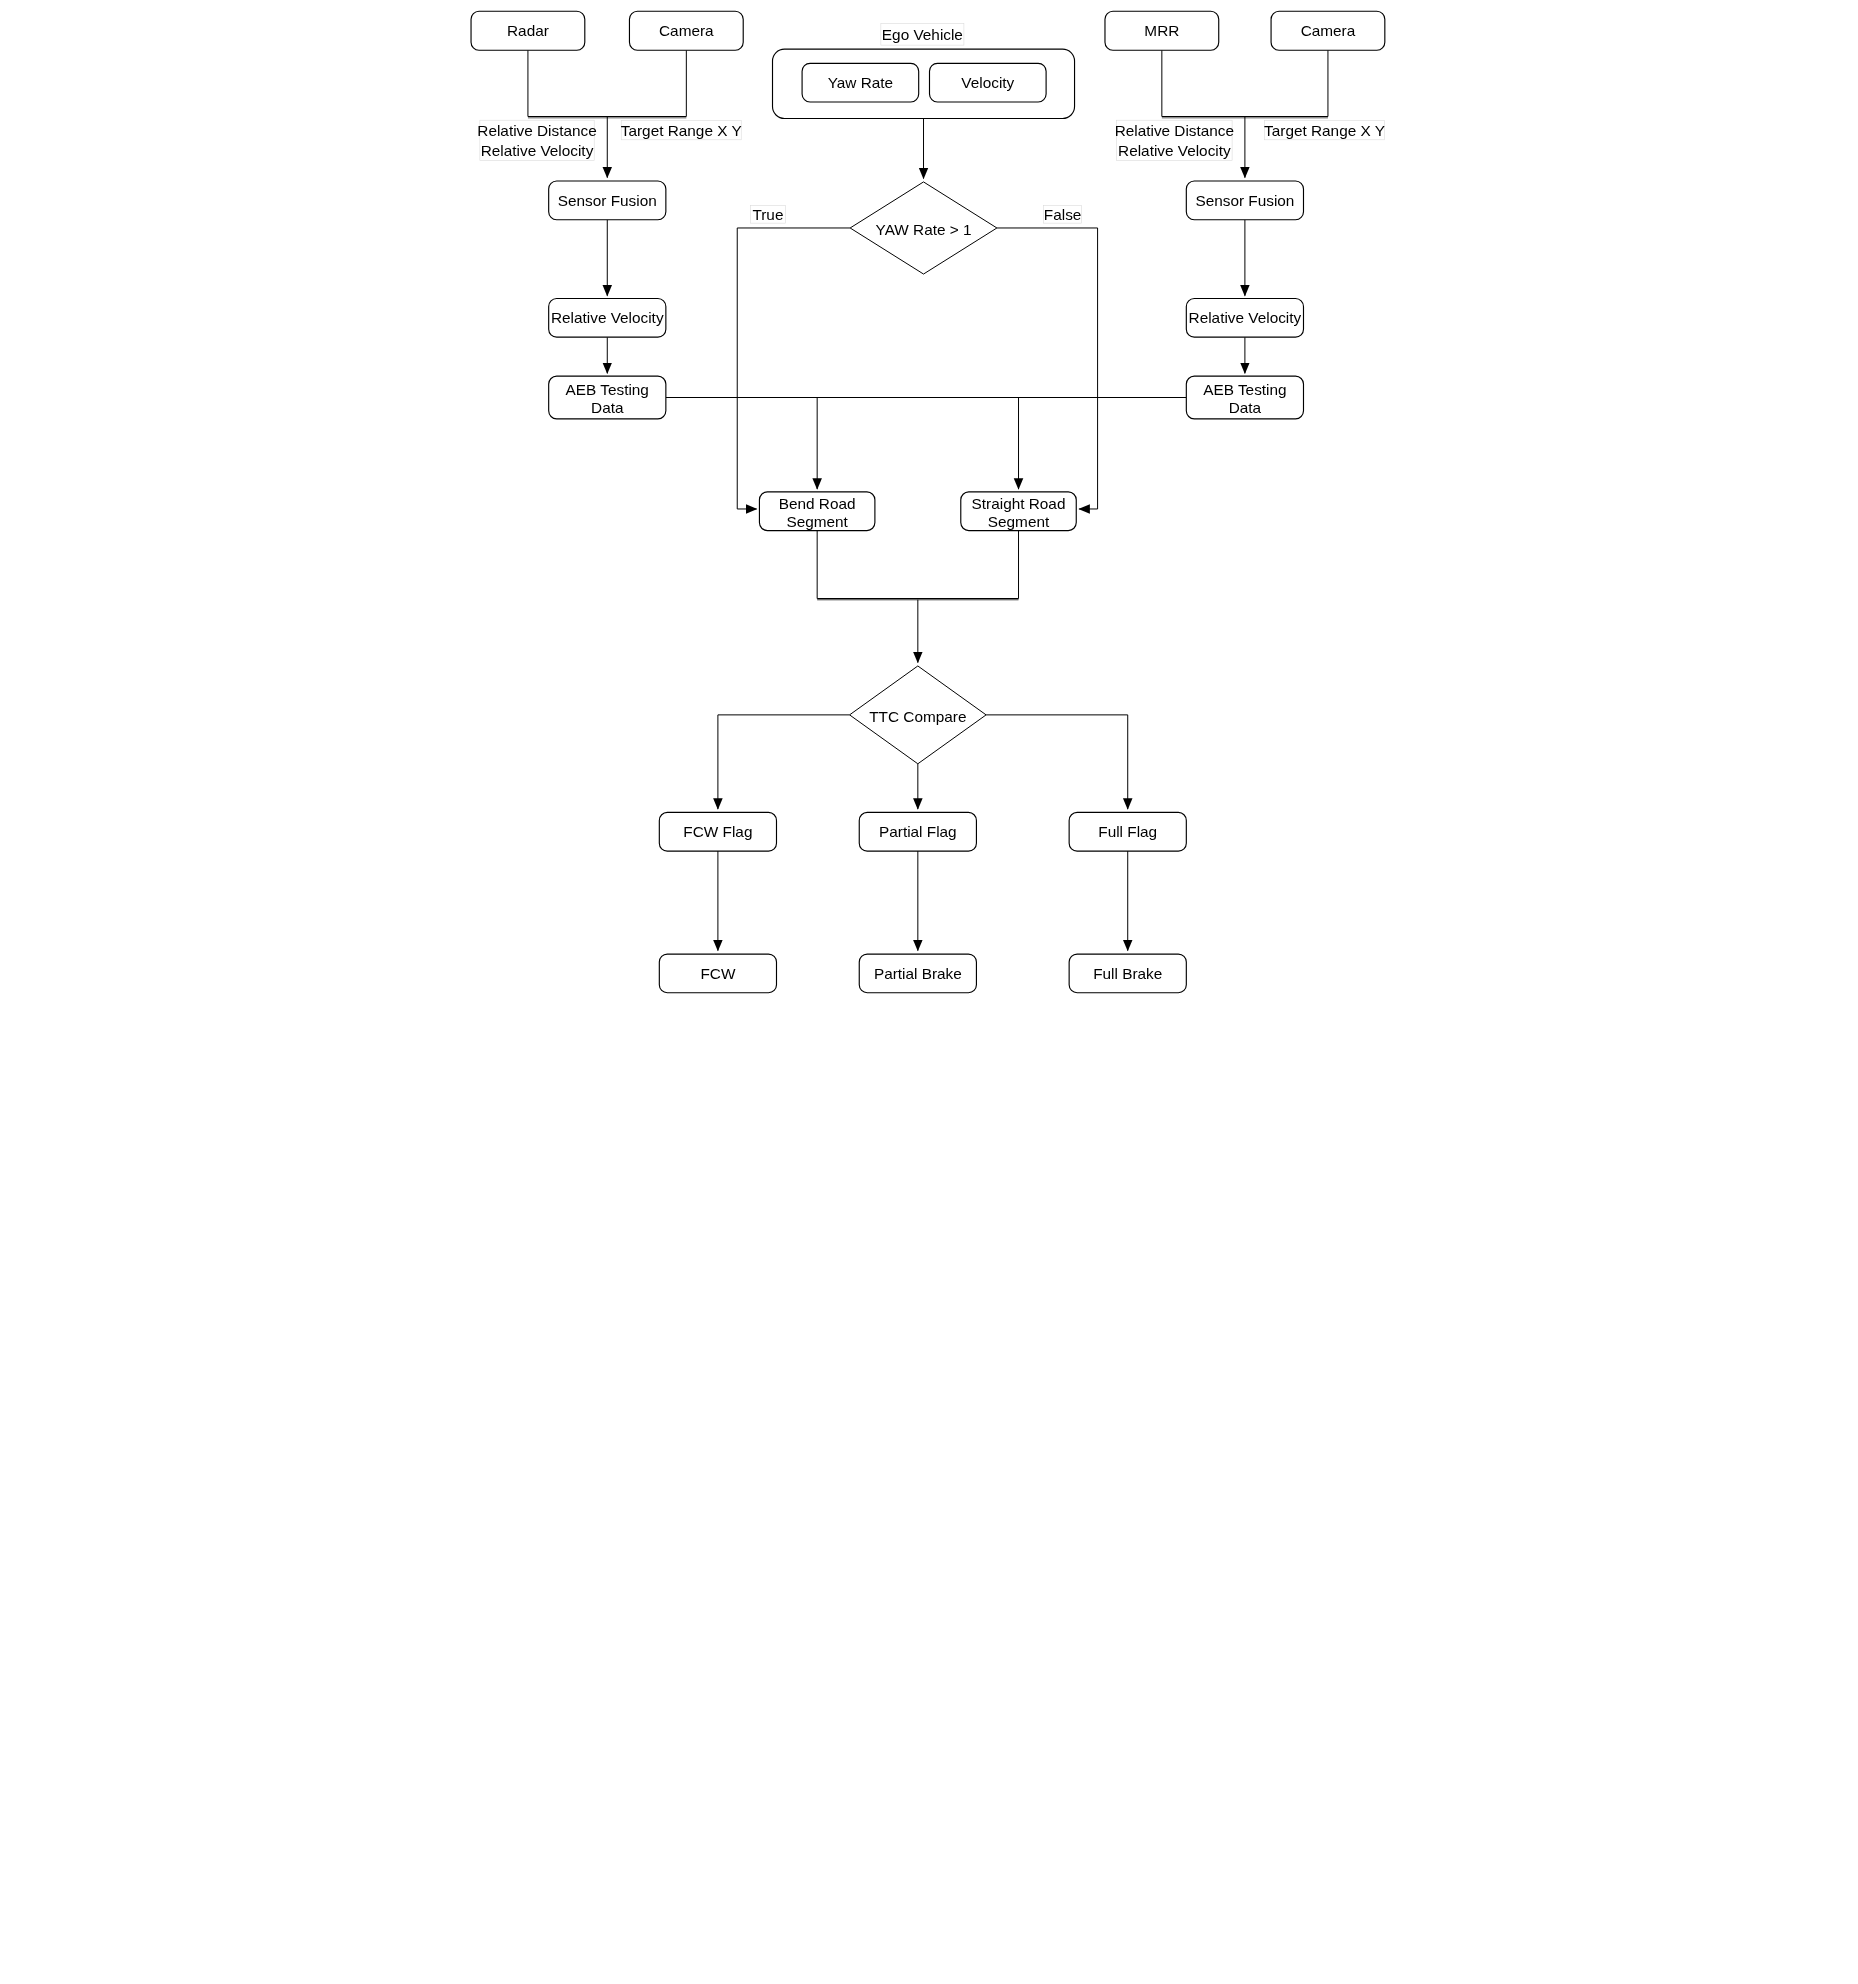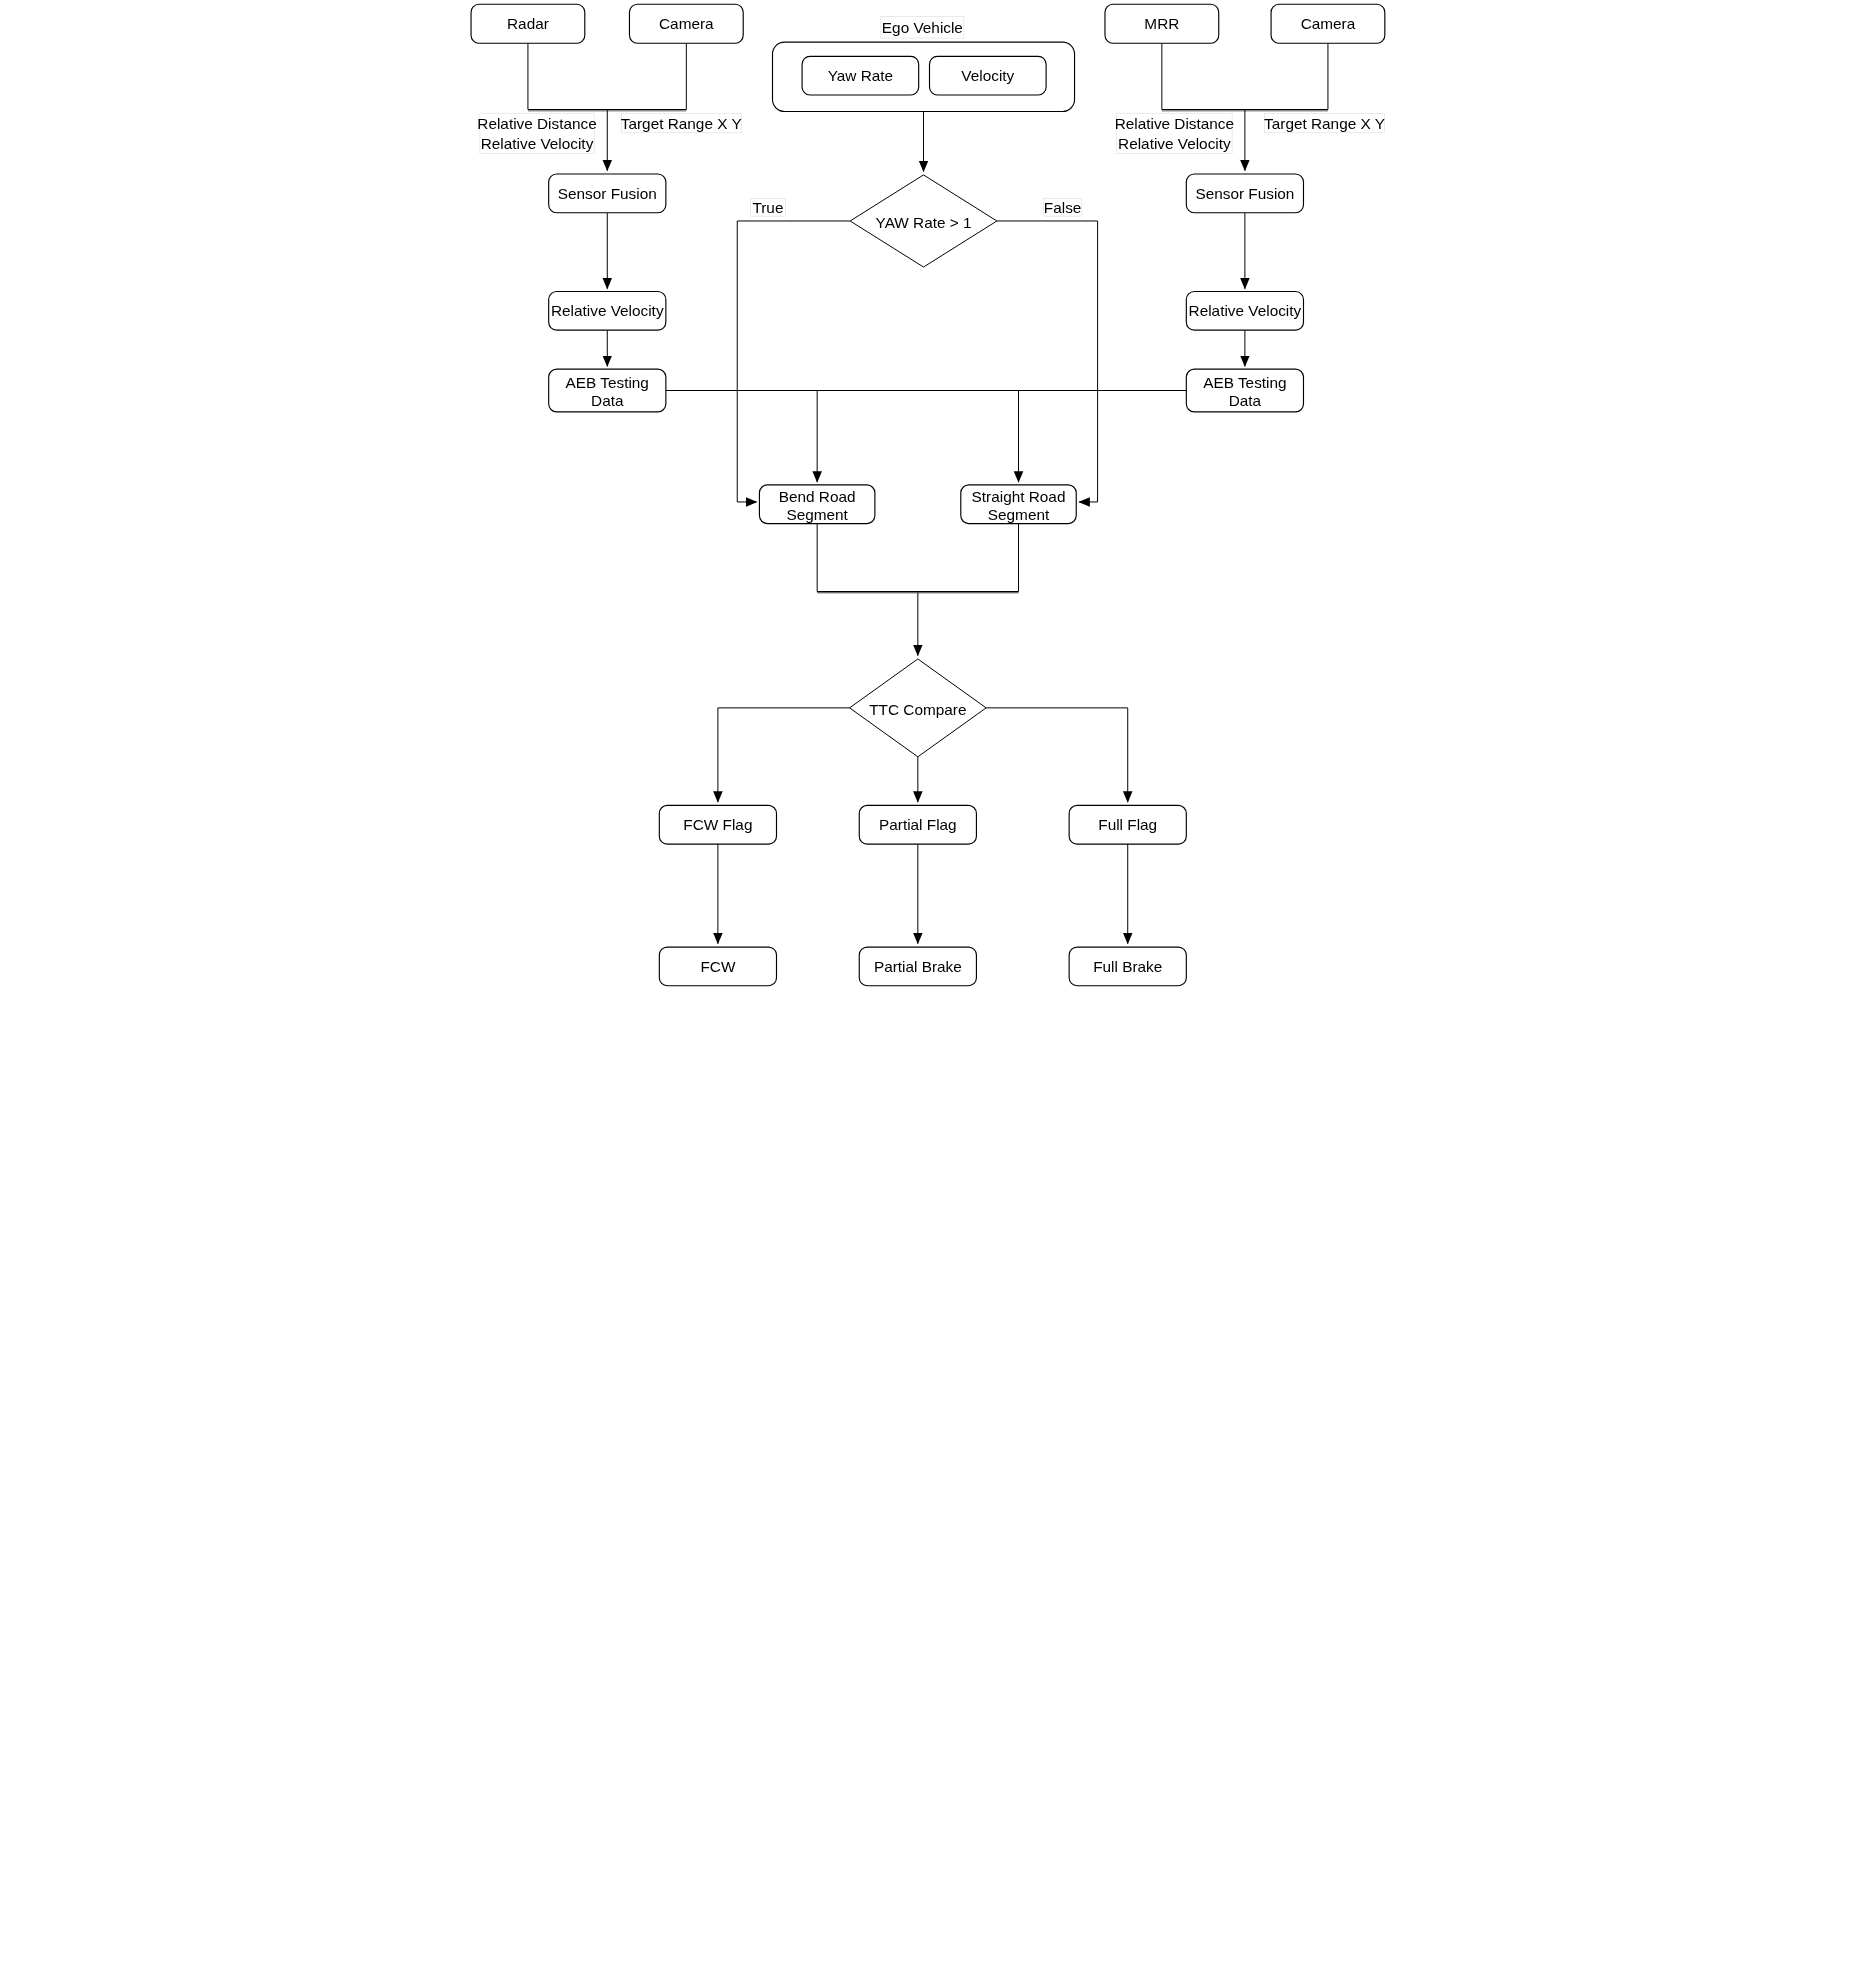--- a/index.html
+++ b/index.html
@@ -3,21 +3,21 @@
 <meta charset="utf-8">
 <style>
   html, body {
     margin: 0;
     padding: 0;
     background: #ffffff;
   }
   .canvas {
     width: 929px;
     height: 992px;
-    margin: 0 auto;
+    margin: 7px auto;
     background: #ffffff;
   }
   svg {
     display: block;
     width: 100%;
     height: 100%;
     font-family: "Liberation Sans", sans-serif;
   }
   .node-box {
     fill: #ffffff;

